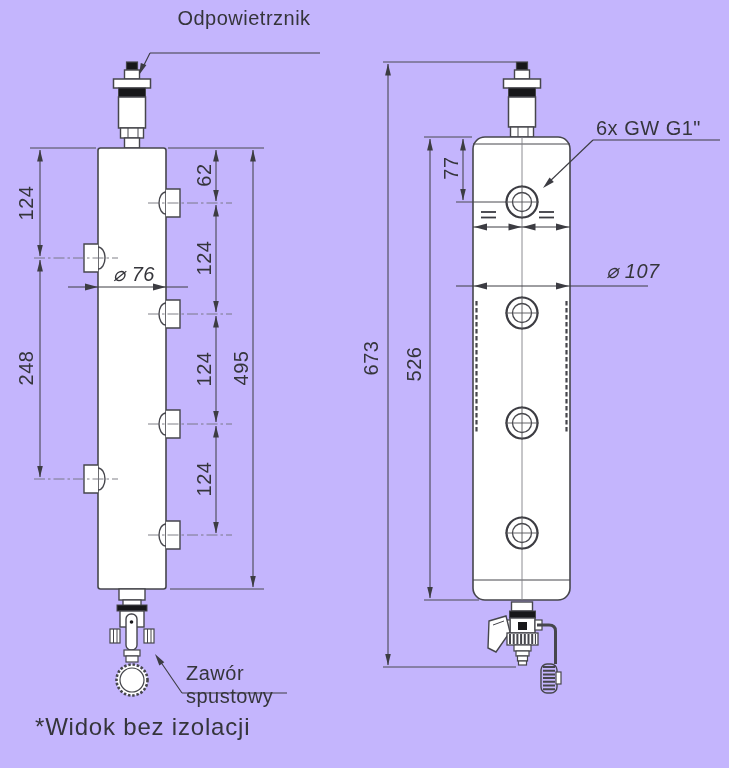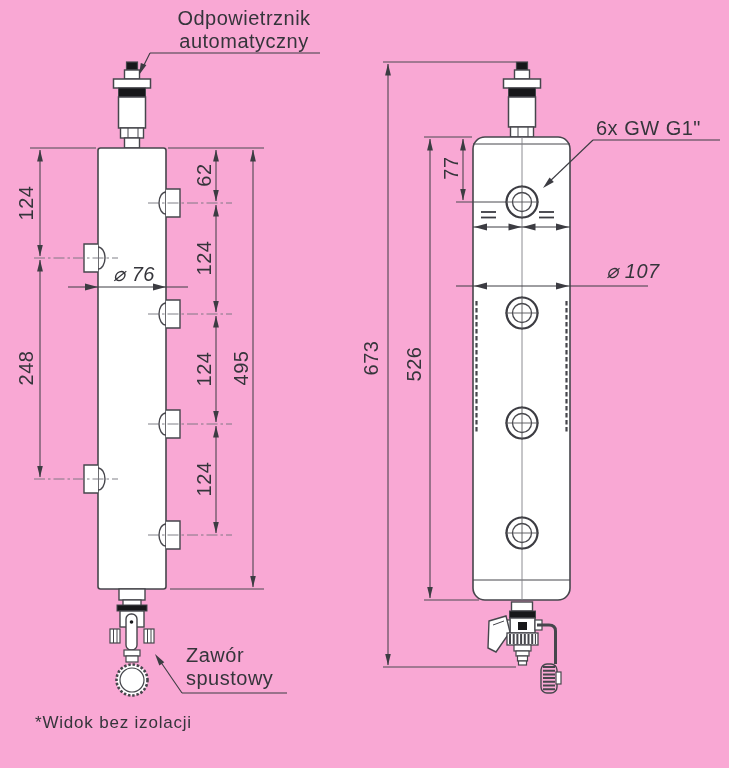--- a/index.html
+++ b/index.html
@@ -1,24 +1,24 @@
 <!DOCTYPE html>
 <html><head>
 <meta charset="utf-8">
 <style>
   html,body{margin:0;padding:0;background:#ffffff;}
-  #stage{position:relative;width:729px;height:768px;background:#f9a8d4;overflow:hidden;
+  #stage{position:relative;width:729px;height:768px;background:#c4b5fd;overflow:hidden;
          font-family:"Liberation Sans", sans-serif;color:#303036;}
   svg{position:absolute;left:0;top:0;}
   .txt{position:absolute;white-space:nowrap;color:#35353b;letter-spacing:0.5px;}
   .lbl{font-size:20px;line-height:23px;}
   .dimtxt{font-size:20px;}
   .vdim{transform:translate(-50%,-50%) rotate(-90deg);}
   .hdim{transform:translate(-50%,-50%);font-style:italic;}
-  .note{font-size:17px;letter-spacing:0.8px;text-align:right;}
+  .note{font-size:24px;letter-spacing:0.8px;text-align:right;}
   .center{text-align:center;}
 </style>
 </head>
 <body>
 
 <div id="stage">
 
 <svg width="729" height="768" viewBox="0 0 729 768">
   <defs>
     <marker id="ar" viewBox="0 0 12 7" refX="11.5" refY="3.5" markerWidth="12" markerHeight="7" orient="auto-start-reverse" markerUnits="userSpaceOnUse">
@@ -235,26 +235,25 @@
     <g stroke="#3c3c42" stroke-width="1.1" fill="none">
       <line x1="593" y1="140" x2="720" y2="140"></line>
       <line x1="593" y1="140" x2="547" y2="184"></line>
       <polygon points="543,188 549.6,177.5 553.8,181.9" fill="#3c3c42" stroke="none"></polygon>
     </g>
   </g>
 </svg>
 
 <div class="txt lbl center" style="left:168px;top:7px;width:152px;">
   <div>Odpowietrznik</div>
-  <div>automatyczny</div>
 </div>
 
 <div class="txt lbl" style="left:596px;top:117px;">6x GW G1"</div>
 
-<div class="txt lbl" style="left:186px;top:644px;">
+<div class="txt lbl" style="left:186px;top:662px;">
   <div>Zawór</div>
   <div>spustowy</div>
 </div>
 
 <div class="txt note" style="left:35px;top:713px;">*Widok bez izolacji</div>
 
 <div class="txt dimtxt vdim" style="left:26px;top:203px;">124</div>
 <div class="txt dimtxt vdim" style="left:26px;top:368px;">248</div>
 <div class="txt dimtxt hdim" style="left:134px;top:274px;">⌀ 76</div>
 <div class="txt dimtxt vdim" style="left:204px;top:175px;">62</div>

